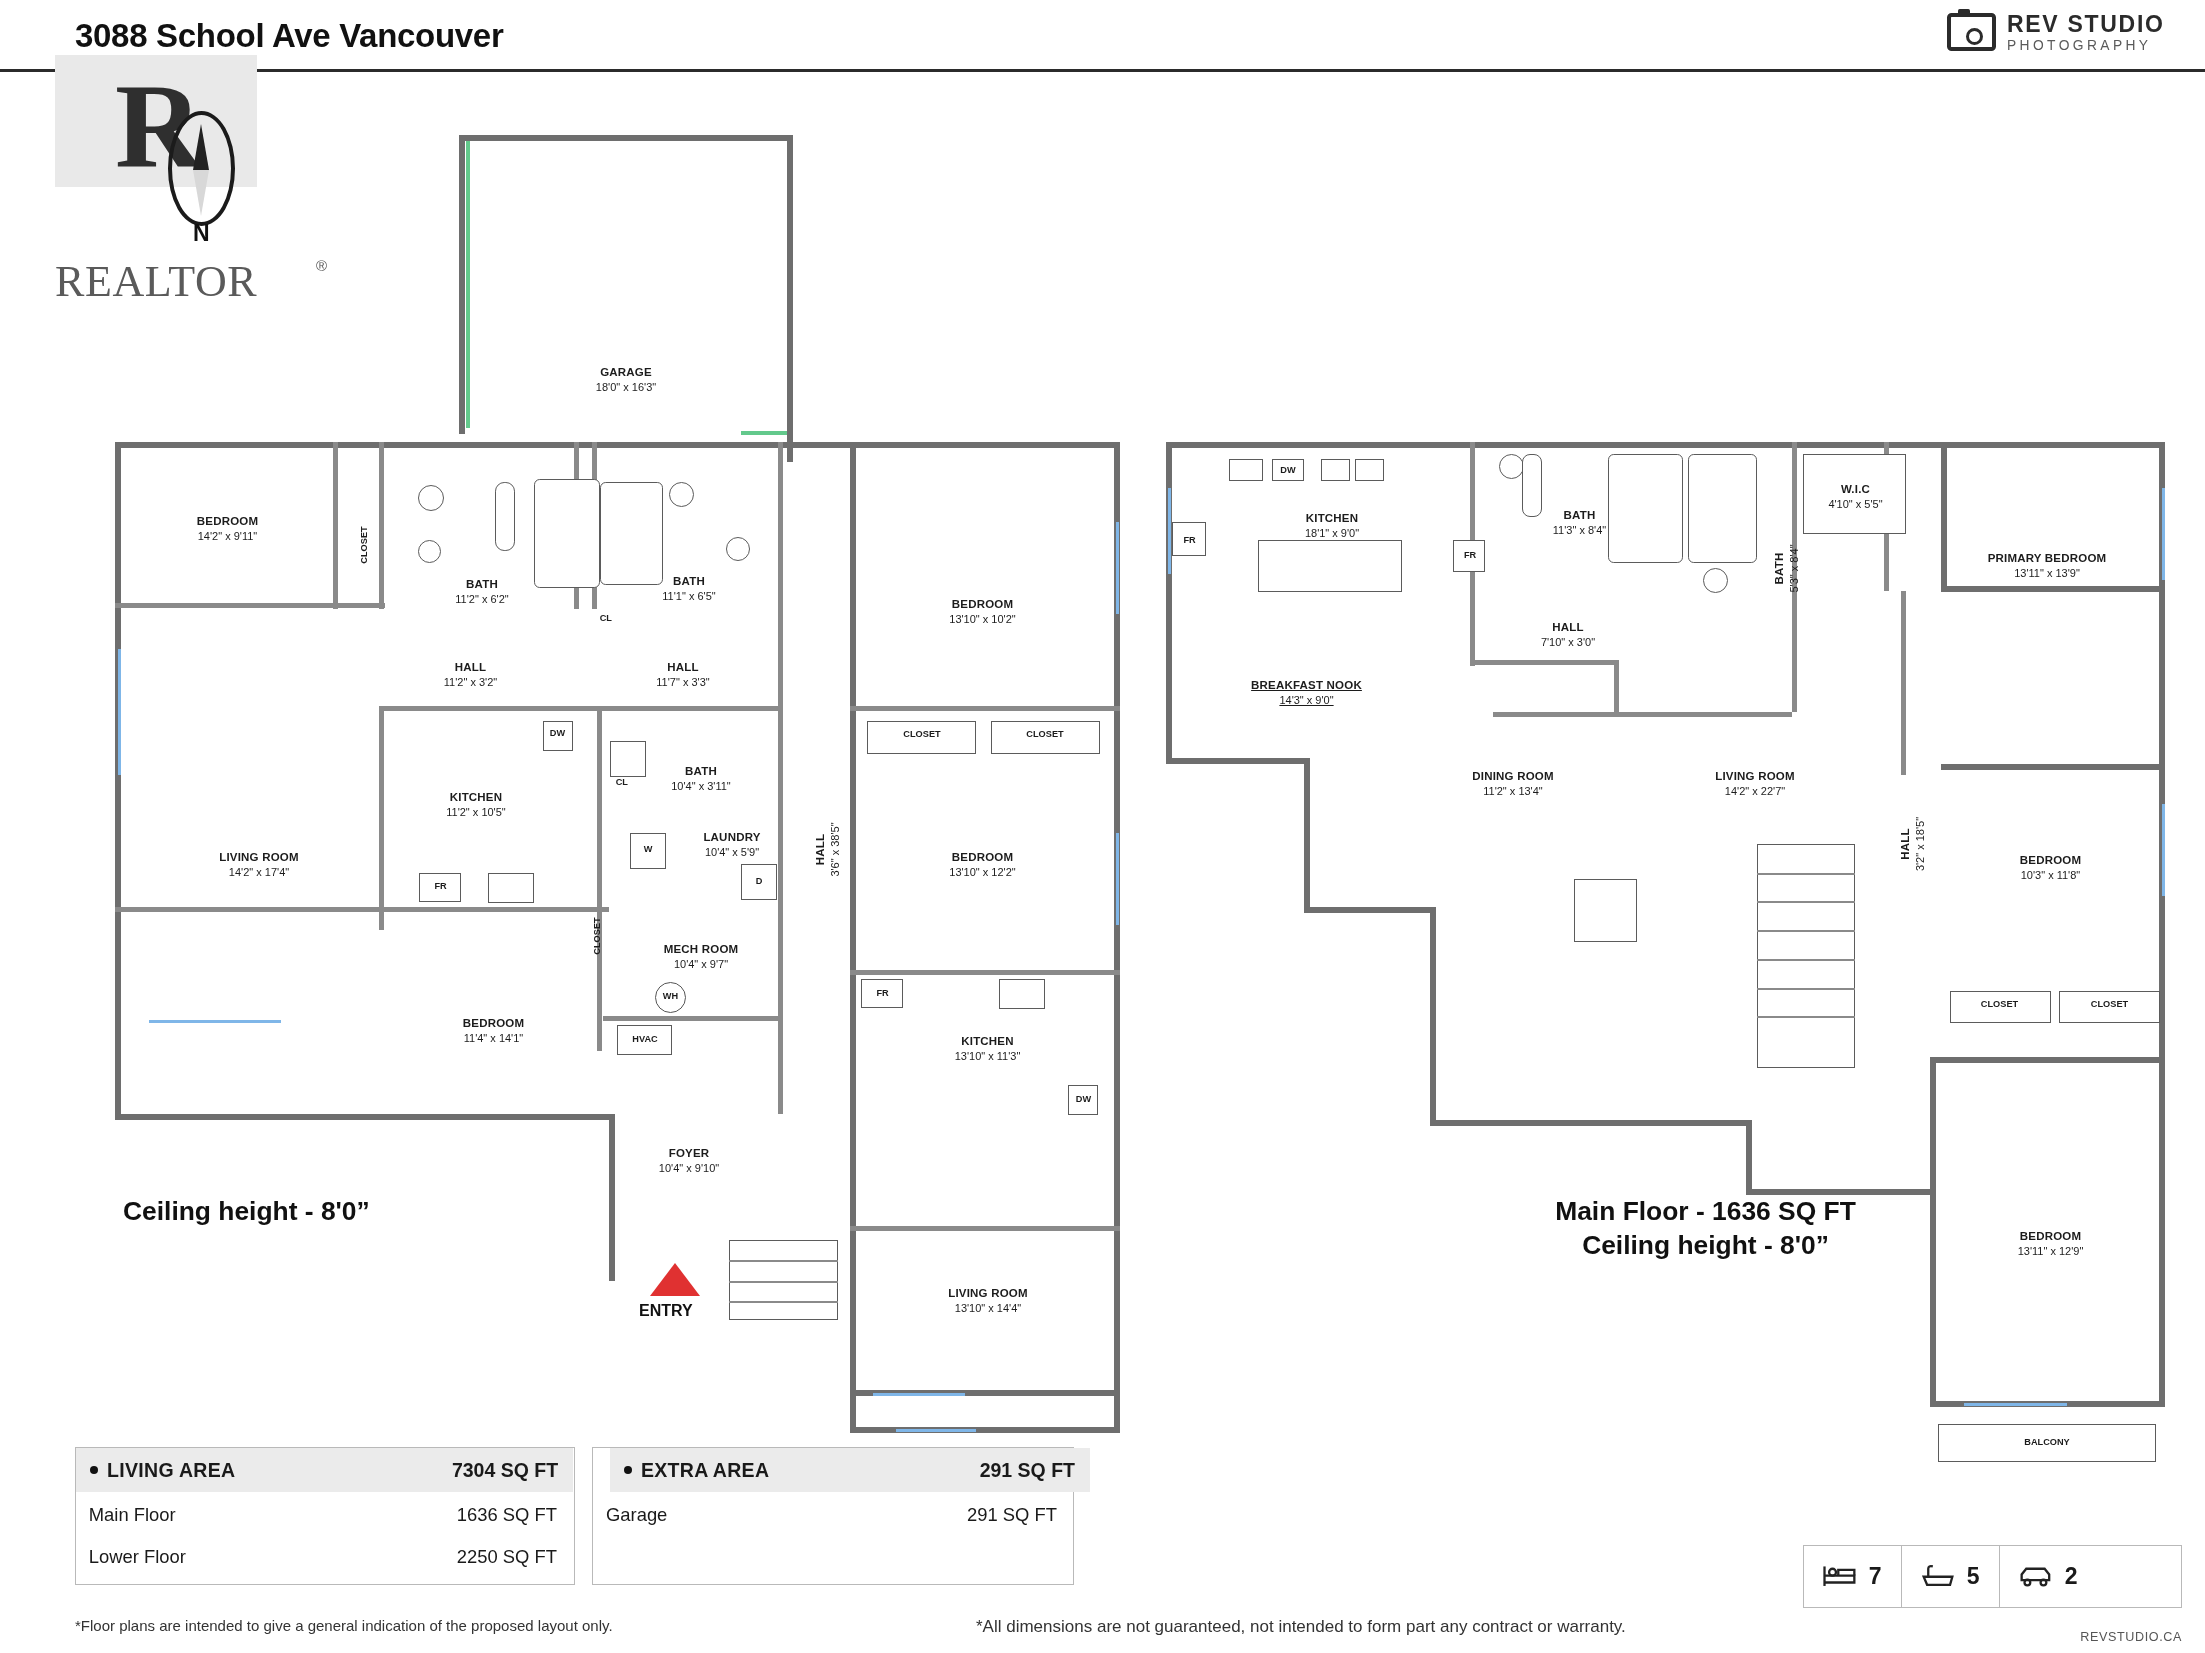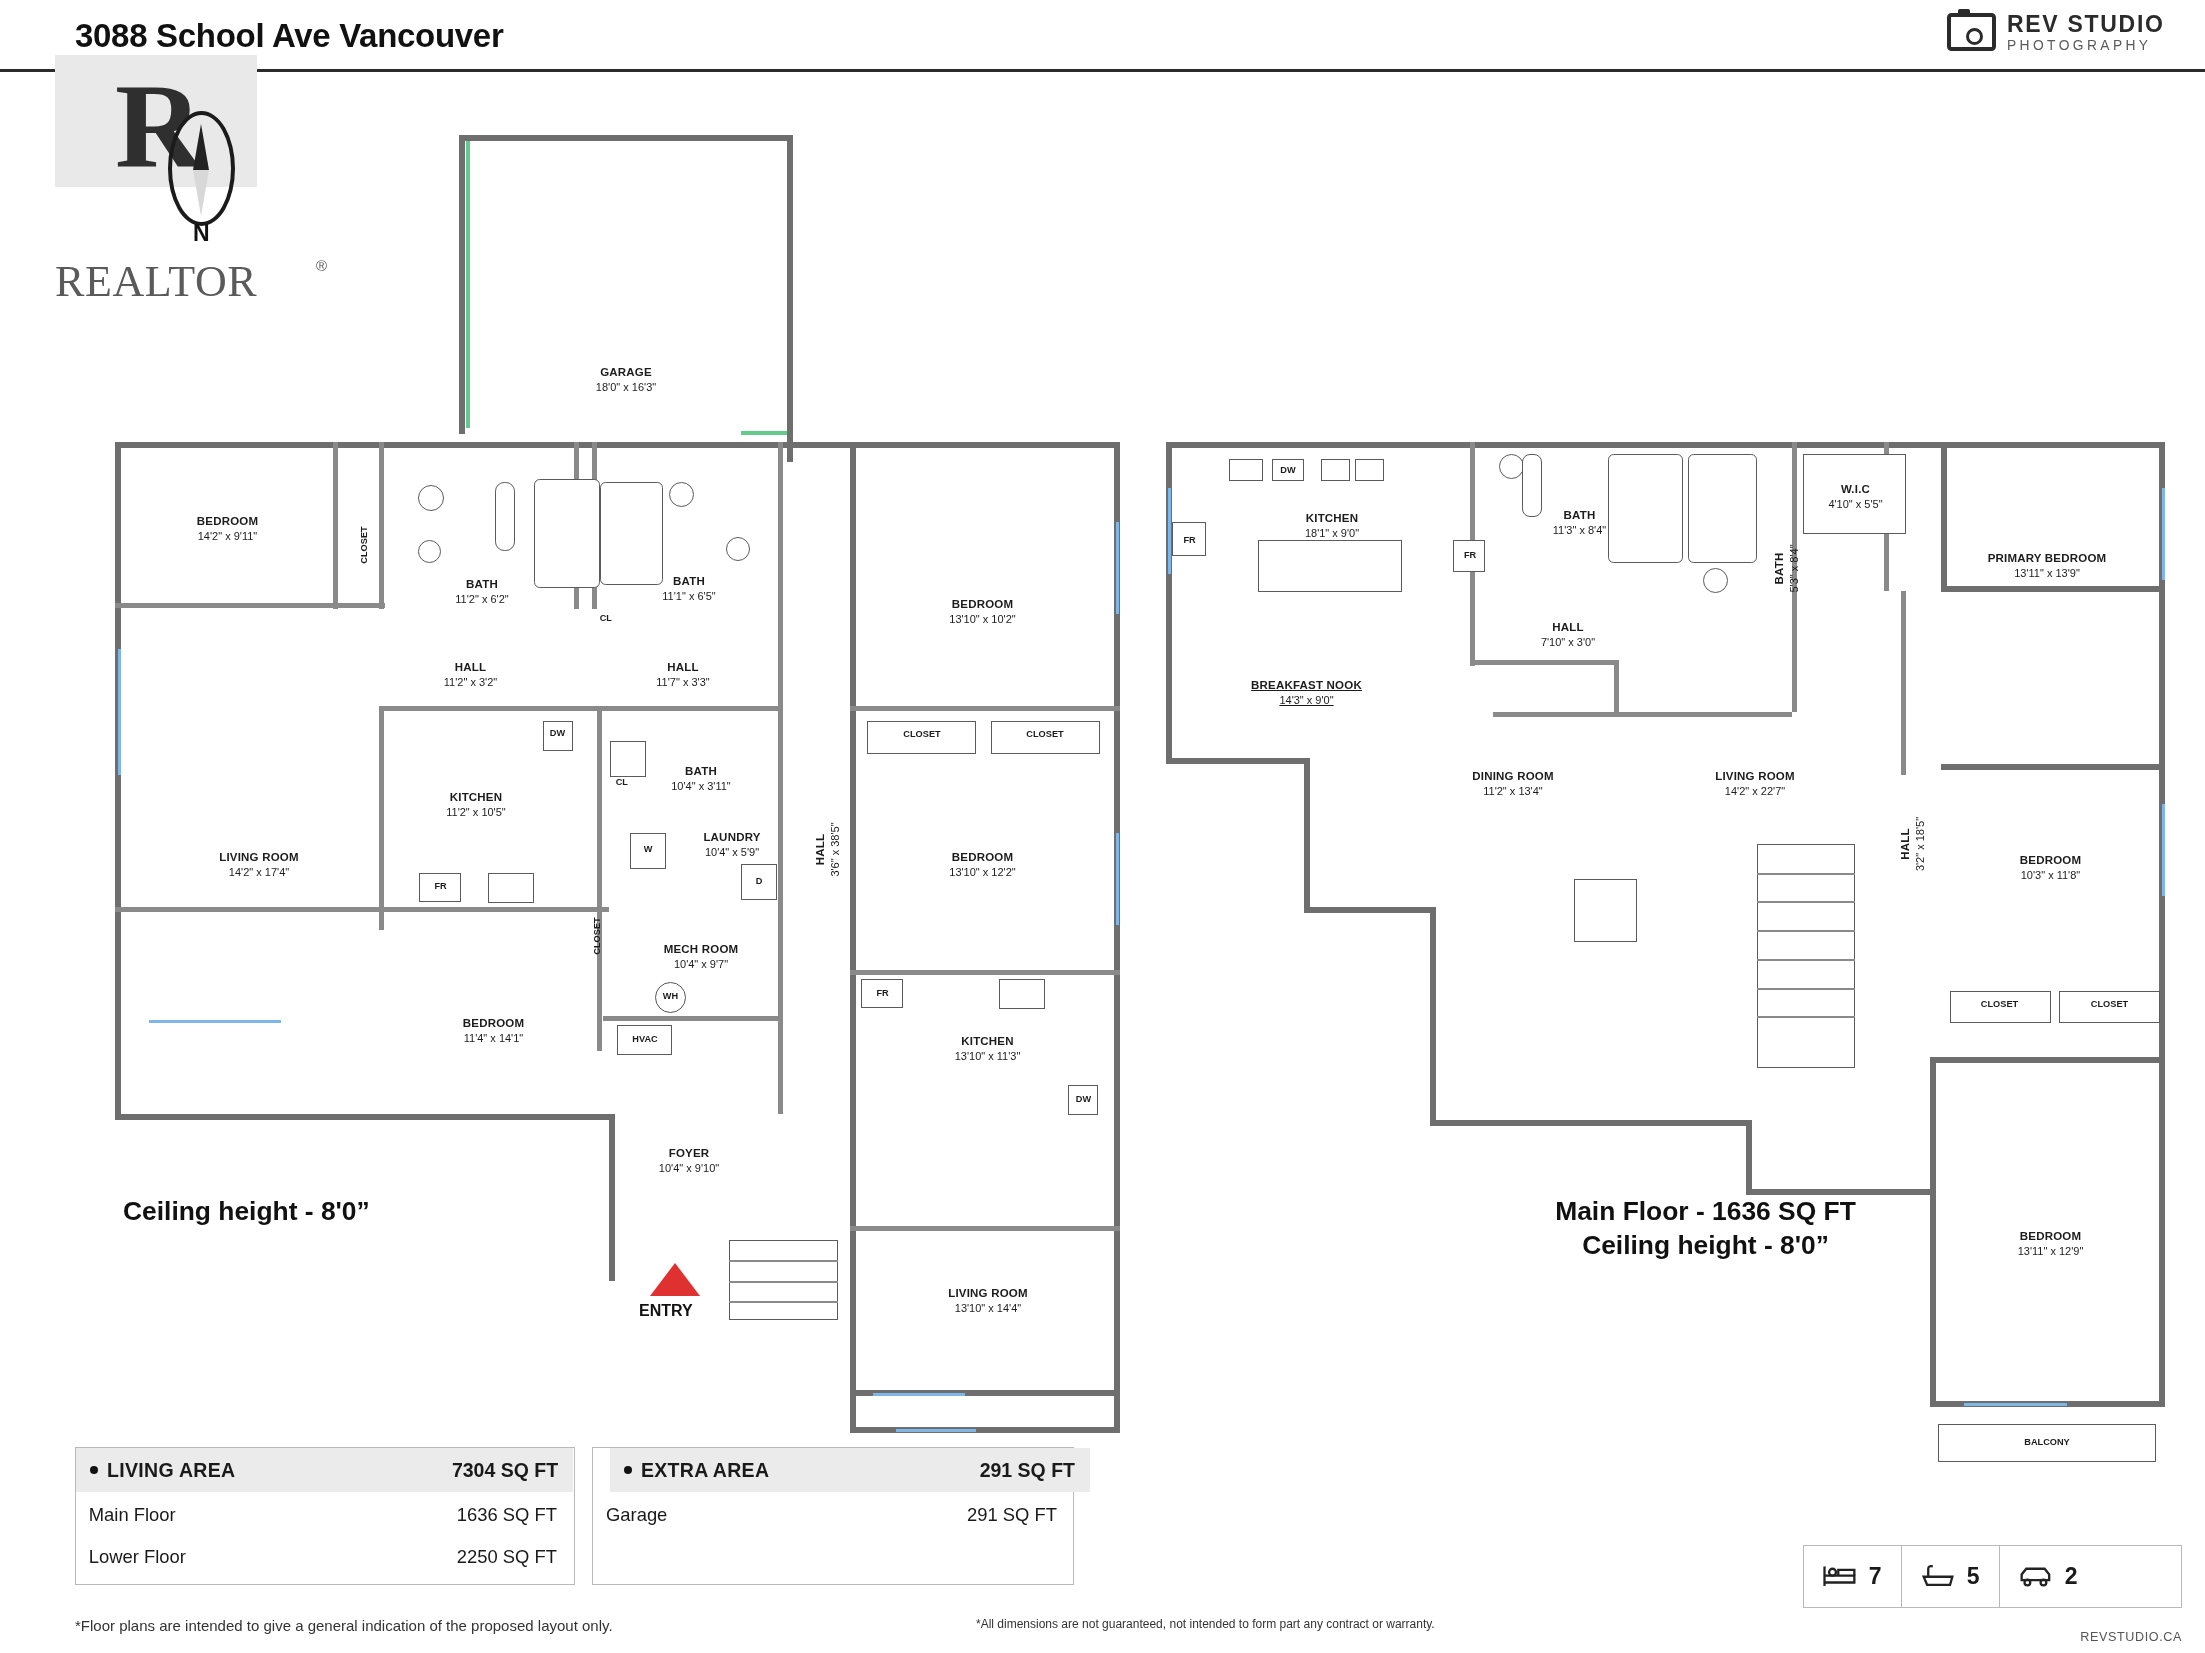--- a/index.html
+++ b/index.html
@@ -54,21 +54,21 @@
   .sum-row{position:absolute;font-size:18.4px;text-align:right;}
   .sum-row-val{position:absolute;font-size:18.4px;text-align:right;}
   
   #stats{right:23px;top:1545px;width:379px;height:63px;border:1.1px solid #b9b9b9;box-sizing:border-box;display:flex;align-items:center;}
   .stat{display:flex;align-items:center;height:100%;padding:0 3.4px;}
   .stat-sep{width:1.1px;height:100%;background:#b9b9b9;}
   .stat-num{font-size:23px;font-weight:bold;margin:0 16px 0 10.3px;}
   .stat-ico{width:36px;height:26.4px;margin-left:15px;position:relative;}
   
   #foot-left{left:75px;top:1617px;font-size:15px;color:#333;}
-  #foot-right{left:976px;top:1617px;font-size:12px;color:#333;}
+  #foot-right{left:976px;top:1617px;font-size:17px;color:#333;}
   #foot-site{right:23px;top:1630px;font-size:12.6px;color:#555;letter-spacing:0.6px;}
 </style>
 </head>
 <body>
 
 <div class="abs" id="title">3088 School Ave Vancouver</div>
 <div class="abs" id="header-rule"></div>
 
 <div class="abs" id="realtor-logo">
   <div id="realtor-square"></div>

